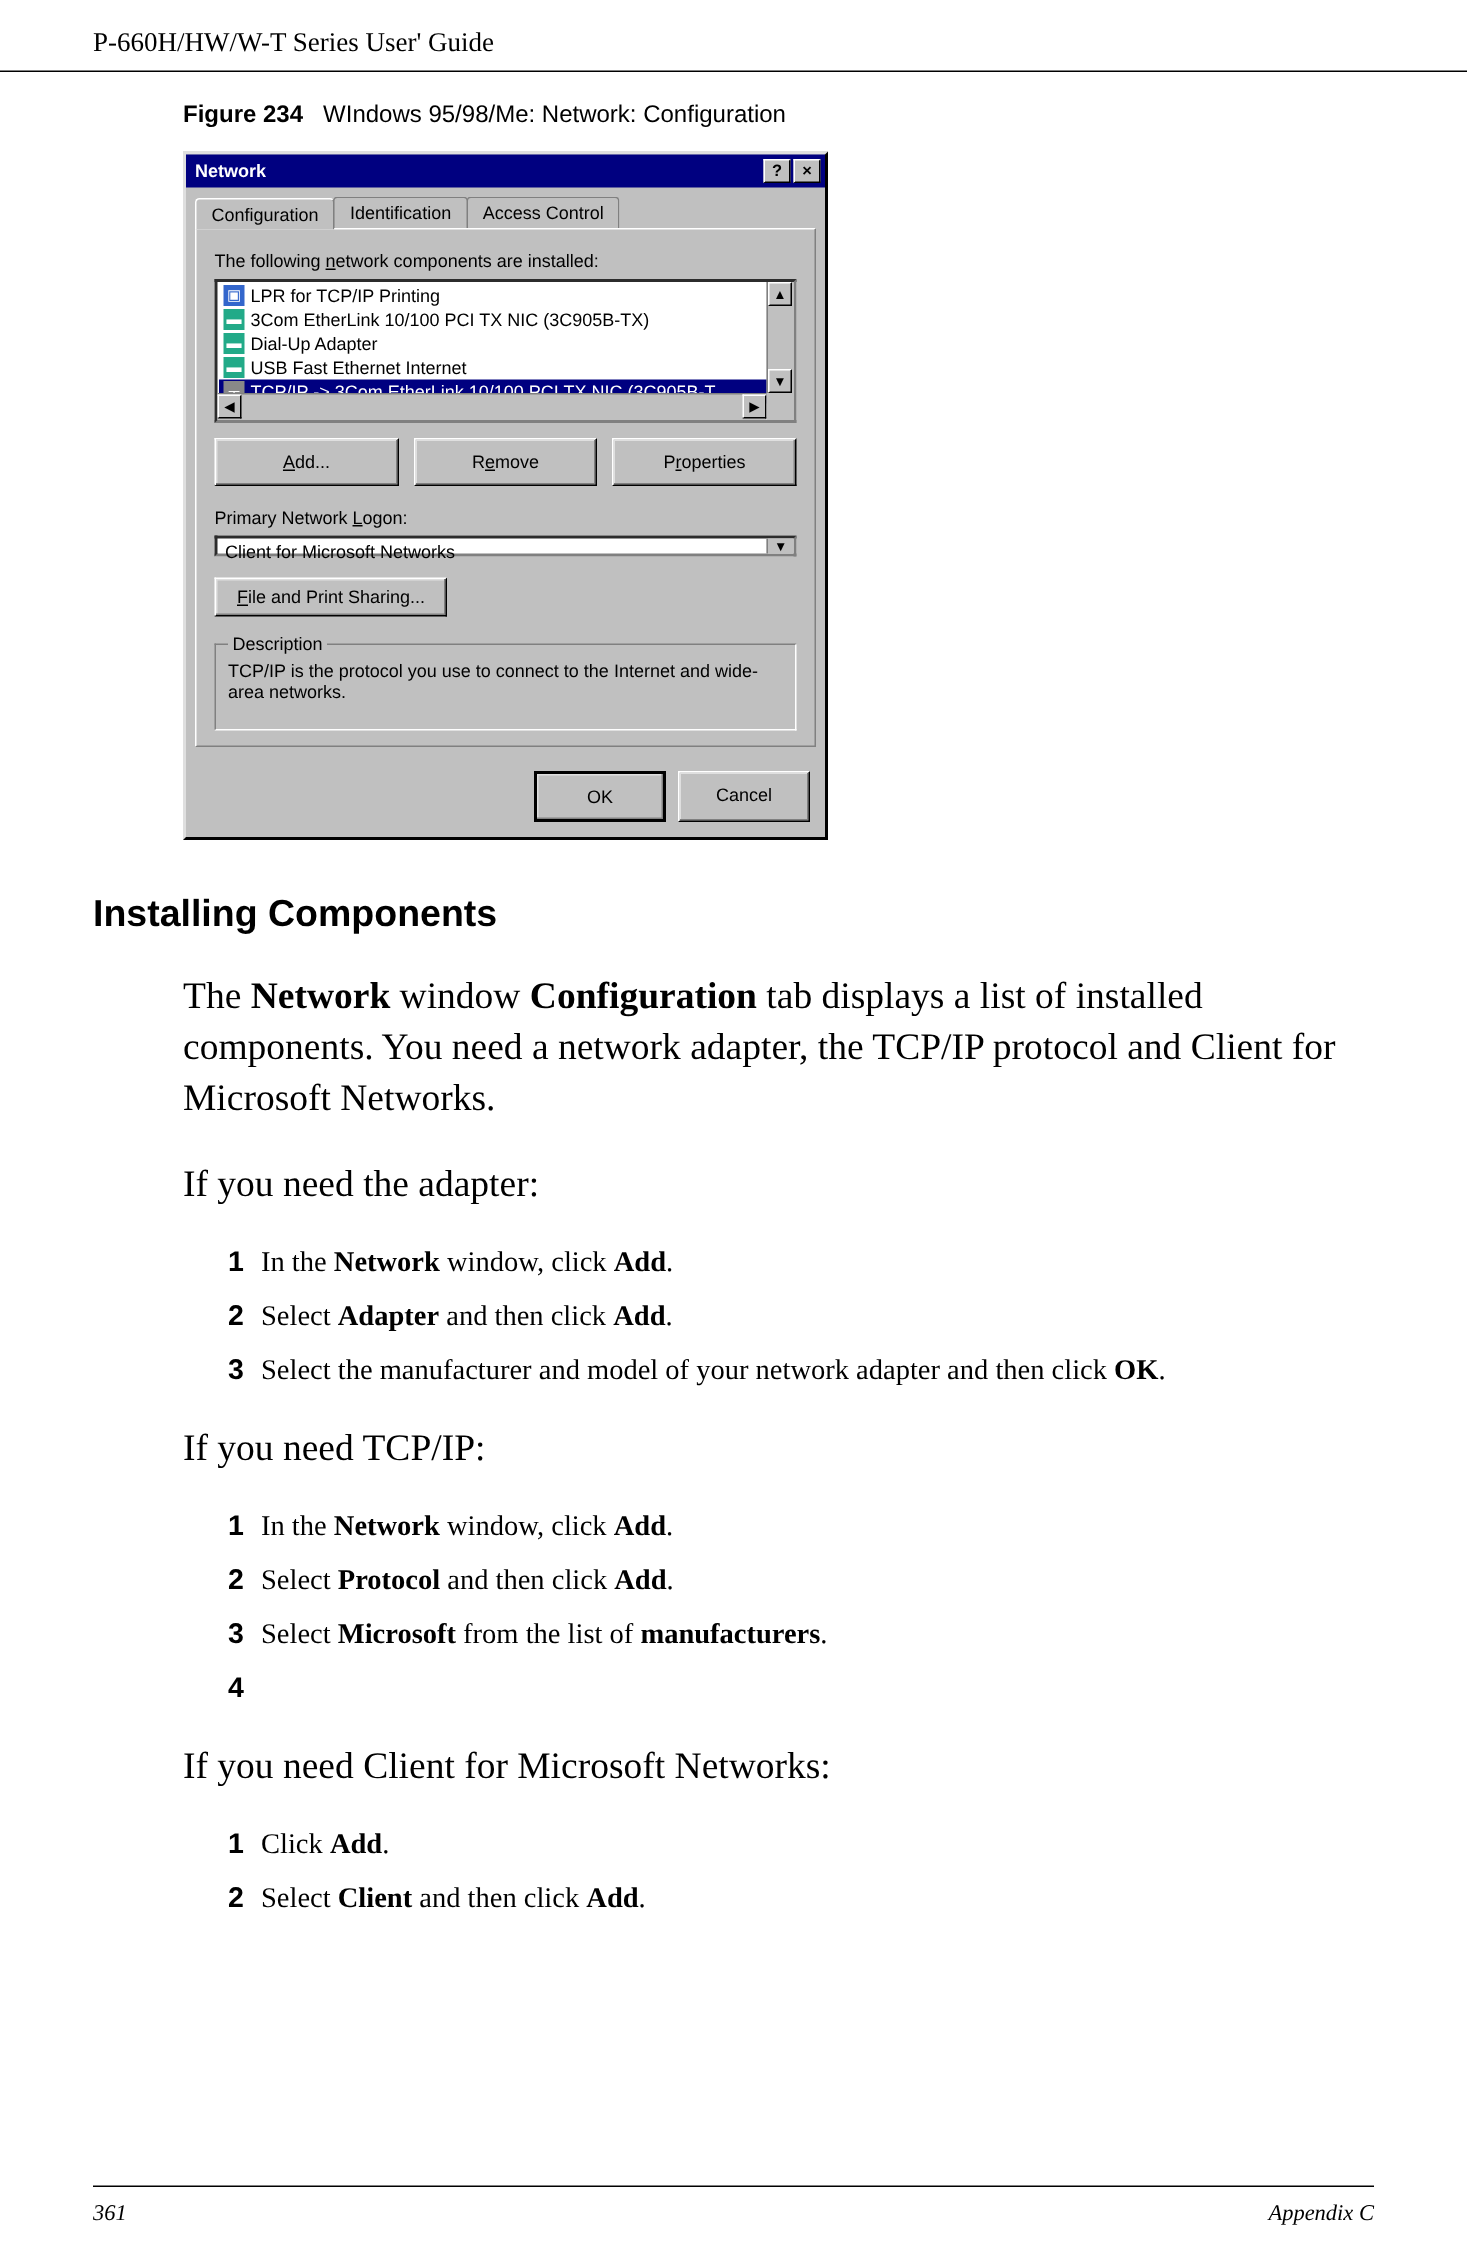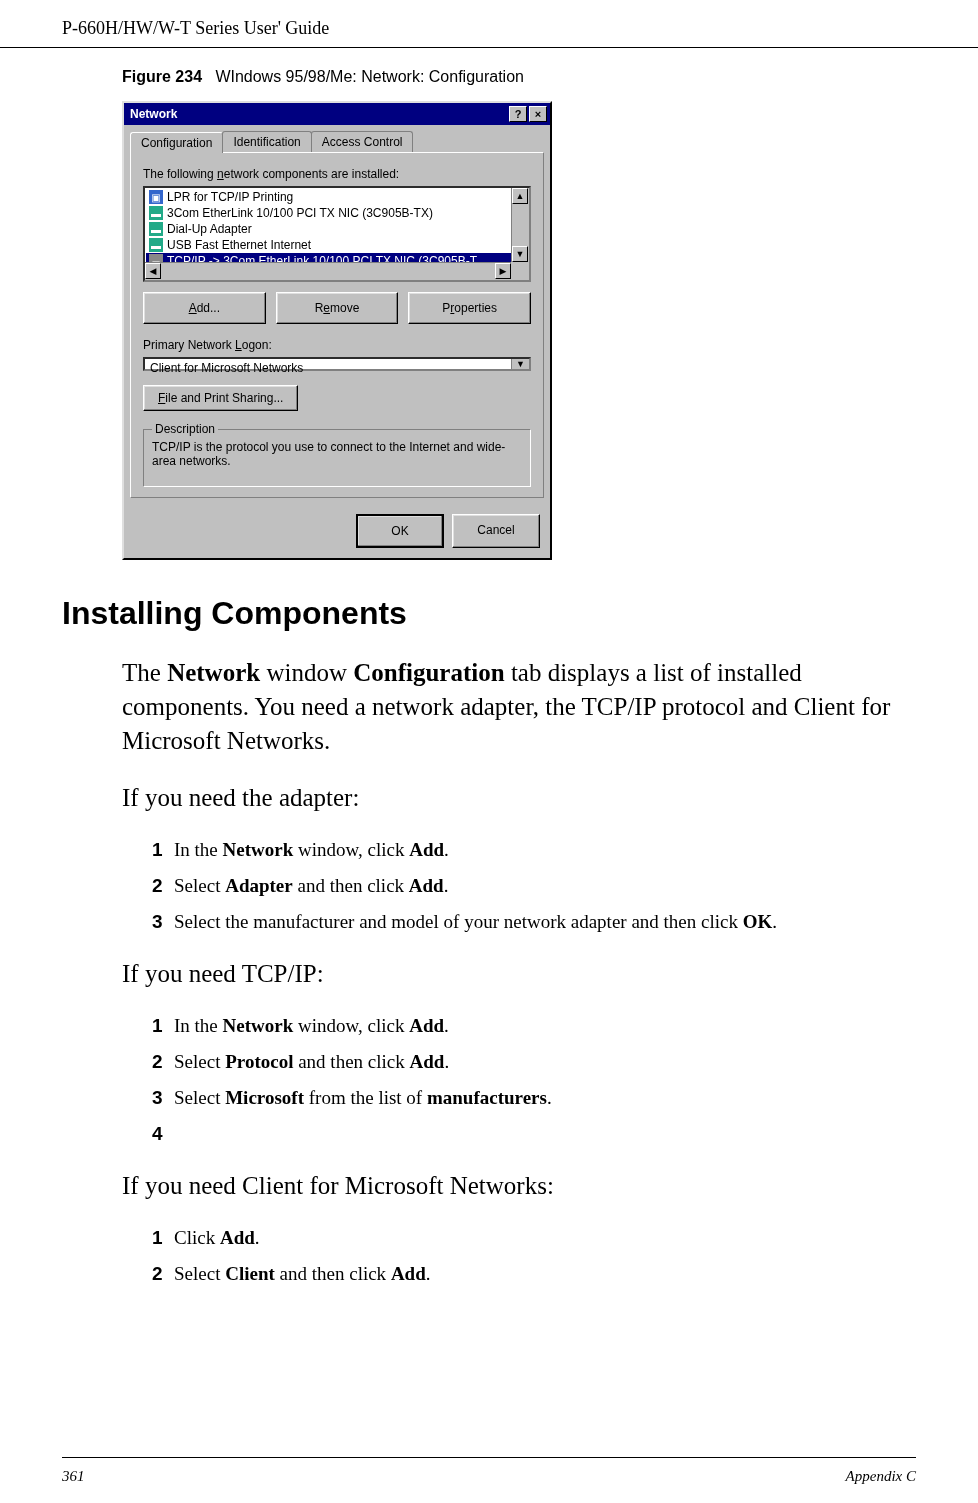--- a/index.html
+++ b/index.html
@@ -168,21 +168,21 @@
     .dlg-footer {
       display:flex; justify-content:flex-end; gap:8px;
       padding: 10px 10px 10px 10px;
     }
     .dlg-footer .w95-btn { flex:none; width:88px; }
     .dlg-footer .w95-btn.ok { border:2px solid #000; }
 
     .section-heading {
       font-family: Arial, Helvetica, sans-serif;
       font-weight: bold;
-      font-size: 32px;
+      font-size: 25px;
       margin: 30px 0 24px 0;
     }
     .body-para {
       font-size: 25px;
       line-height: 1.35;
       margin: 0 0 24px 60px;
     }
     .num-list {
       list-style: none;
       margin: 0 0 24px 90px;

